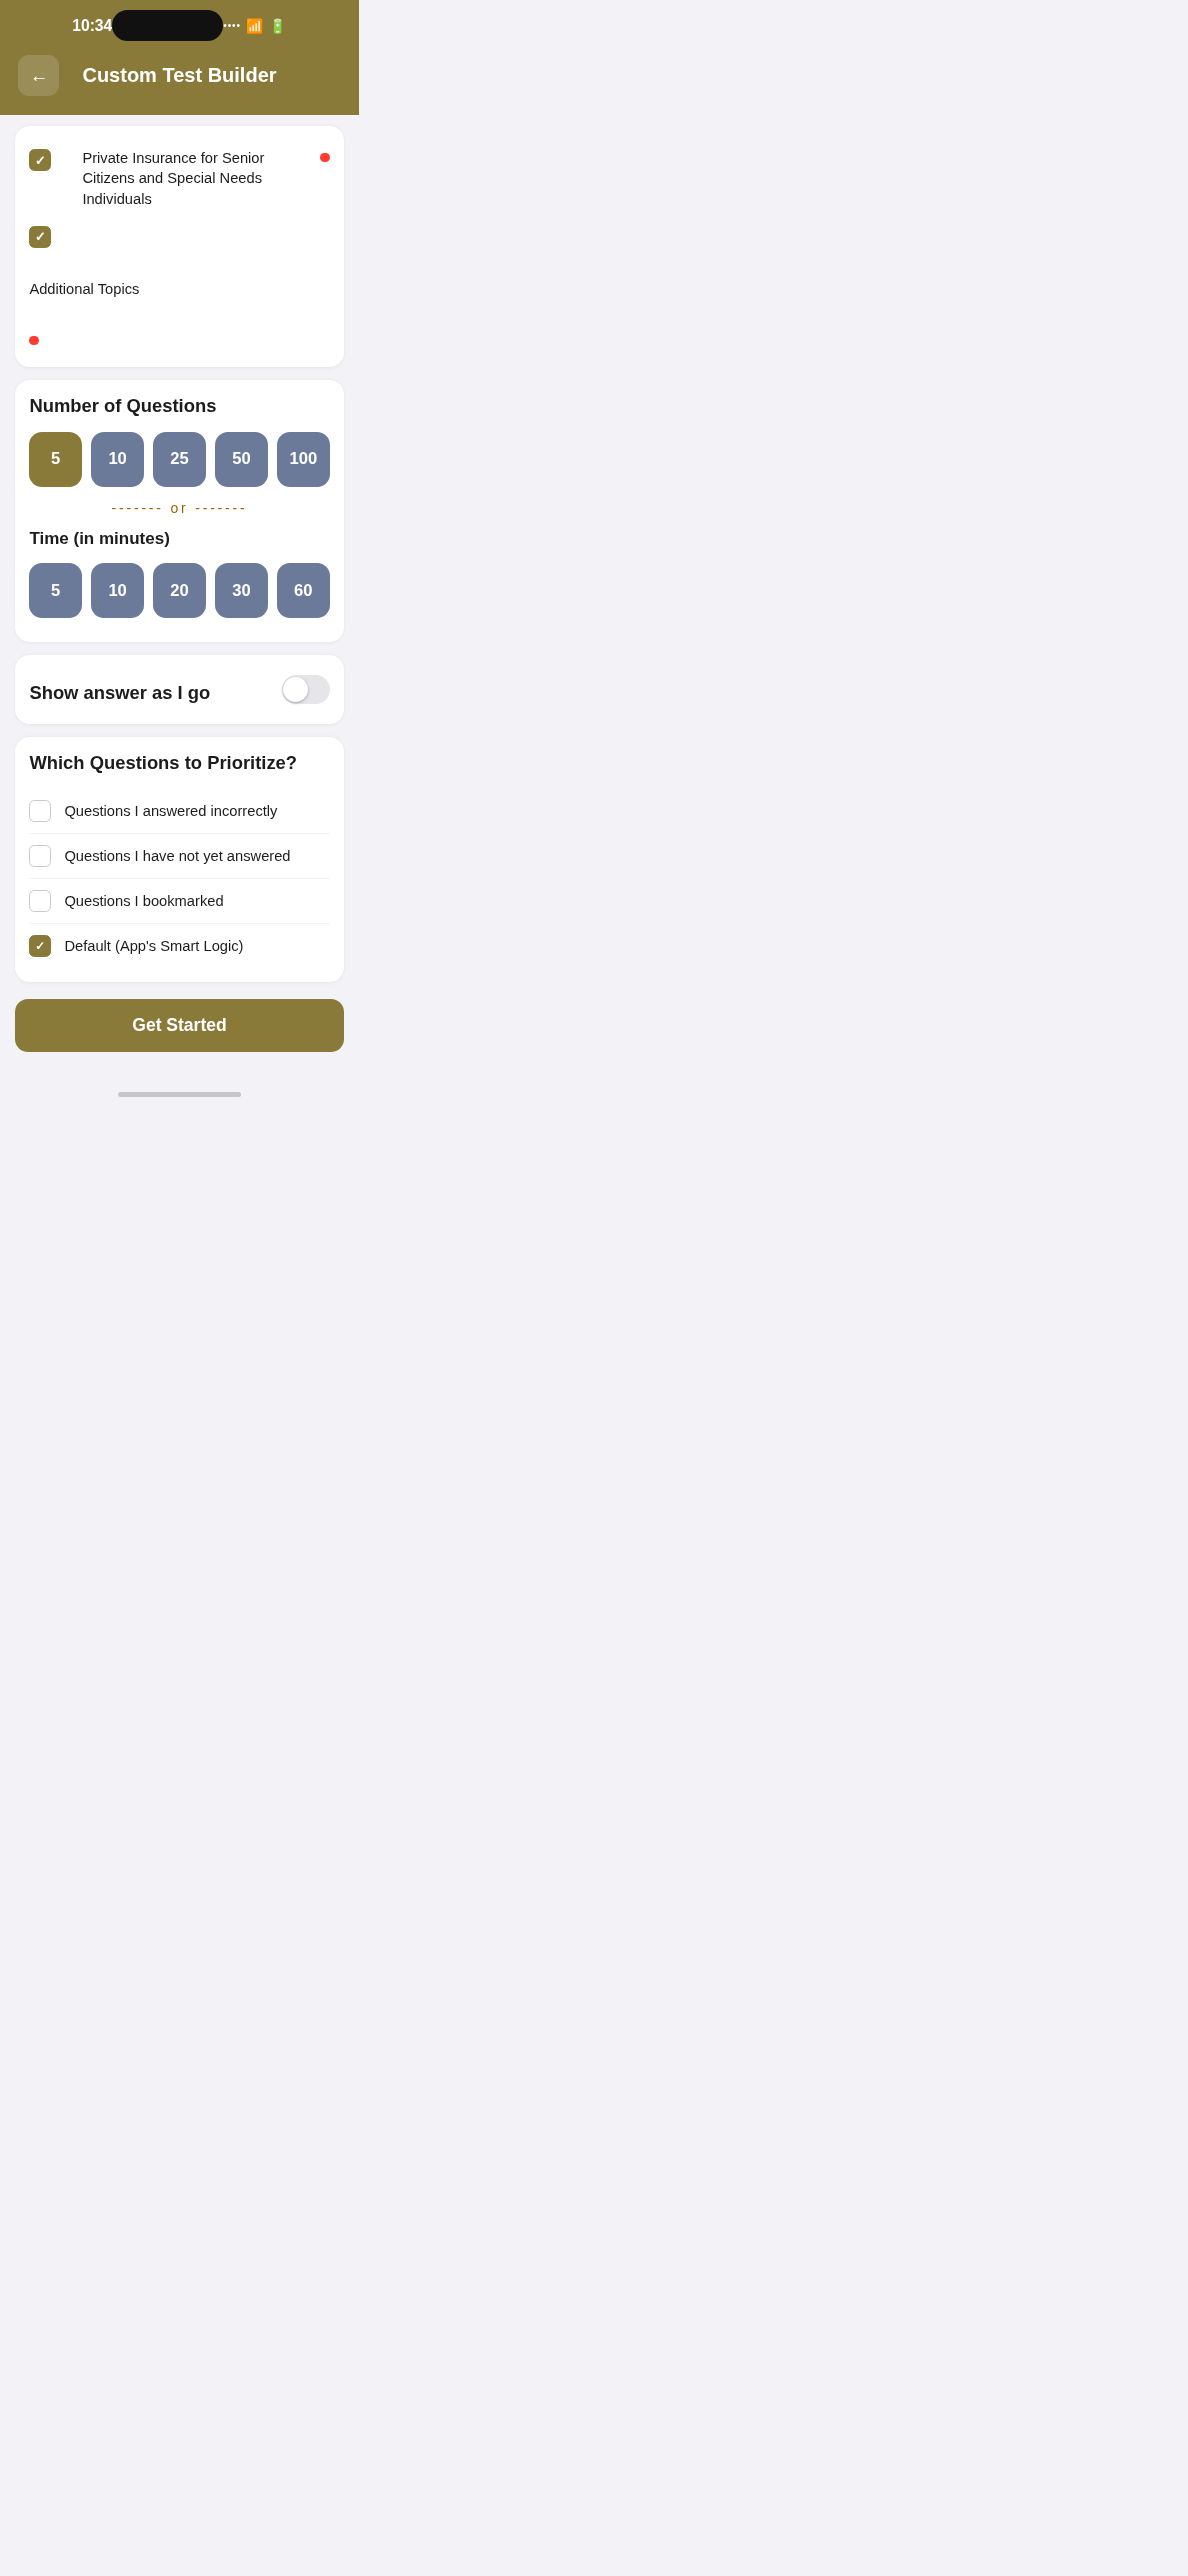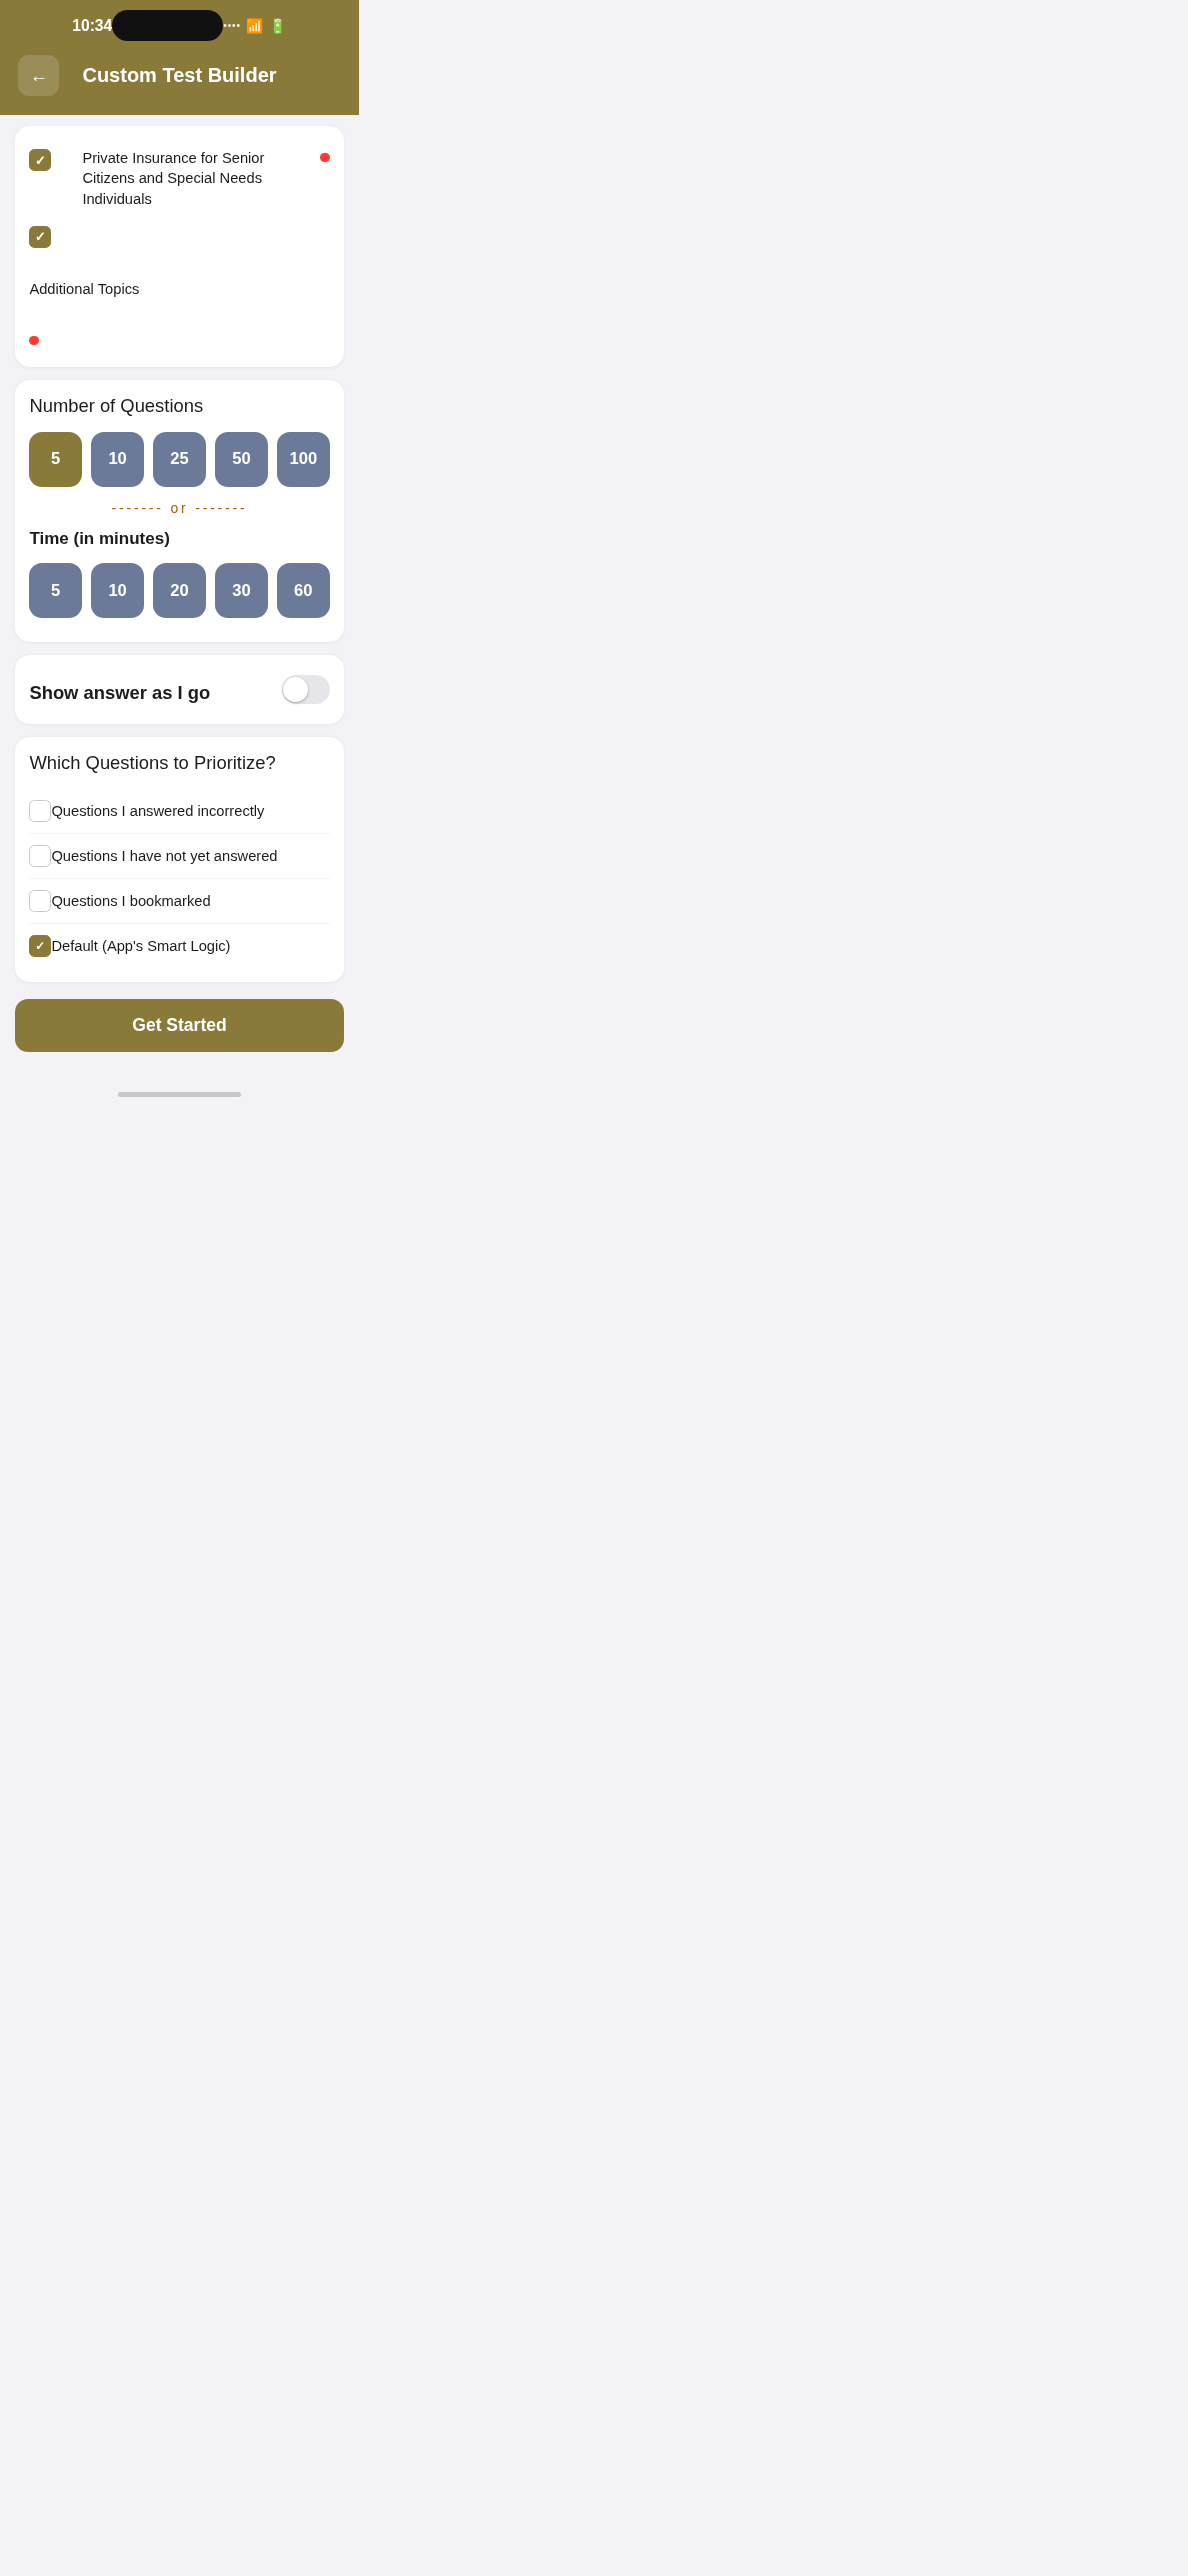--- a/index.html
+++ b/index.html
@@ -129,21 +129,21 @@
       height: 9.2px;
       background: #ff3b30;
       border-radius: 50%;
       flex-shrink: 0;
       margin-top: 5.5px;
     }
 
     
     .section-title {
       font-size: 18.4px;
-      font-weight: 400;
+      font-weight: 700;
       color: #1c1c1e;
       margin-bottom: 14.7px;
     }
 
     .btn-row {
       display: flex;
       gap: 9.2px;
       flex-wrap: nowrap;
       justify-content: space-between;
       margin-bottom: 9.2px;
@@ -212,20 +212,21 @@
       background: white;
       border-radius: 50%;
       box-shadow: 0 0.9px 2.8px rgba(0,0,0,0.3);
       transition: left 0.2s;
     }
 
     
     .prioritize-row {
       display: flex;
       align-items: center;
+      gap: 13px;
       padding: 11px 0;
       border-bottom: 0.9px solid #f2f2f7;
     }
     .prioritize-row:last-child {
       border-bottom: none;
     }
     .sq-cb {
       width: 22px;
       height: 22px;
       border-radius: 5.5px;

